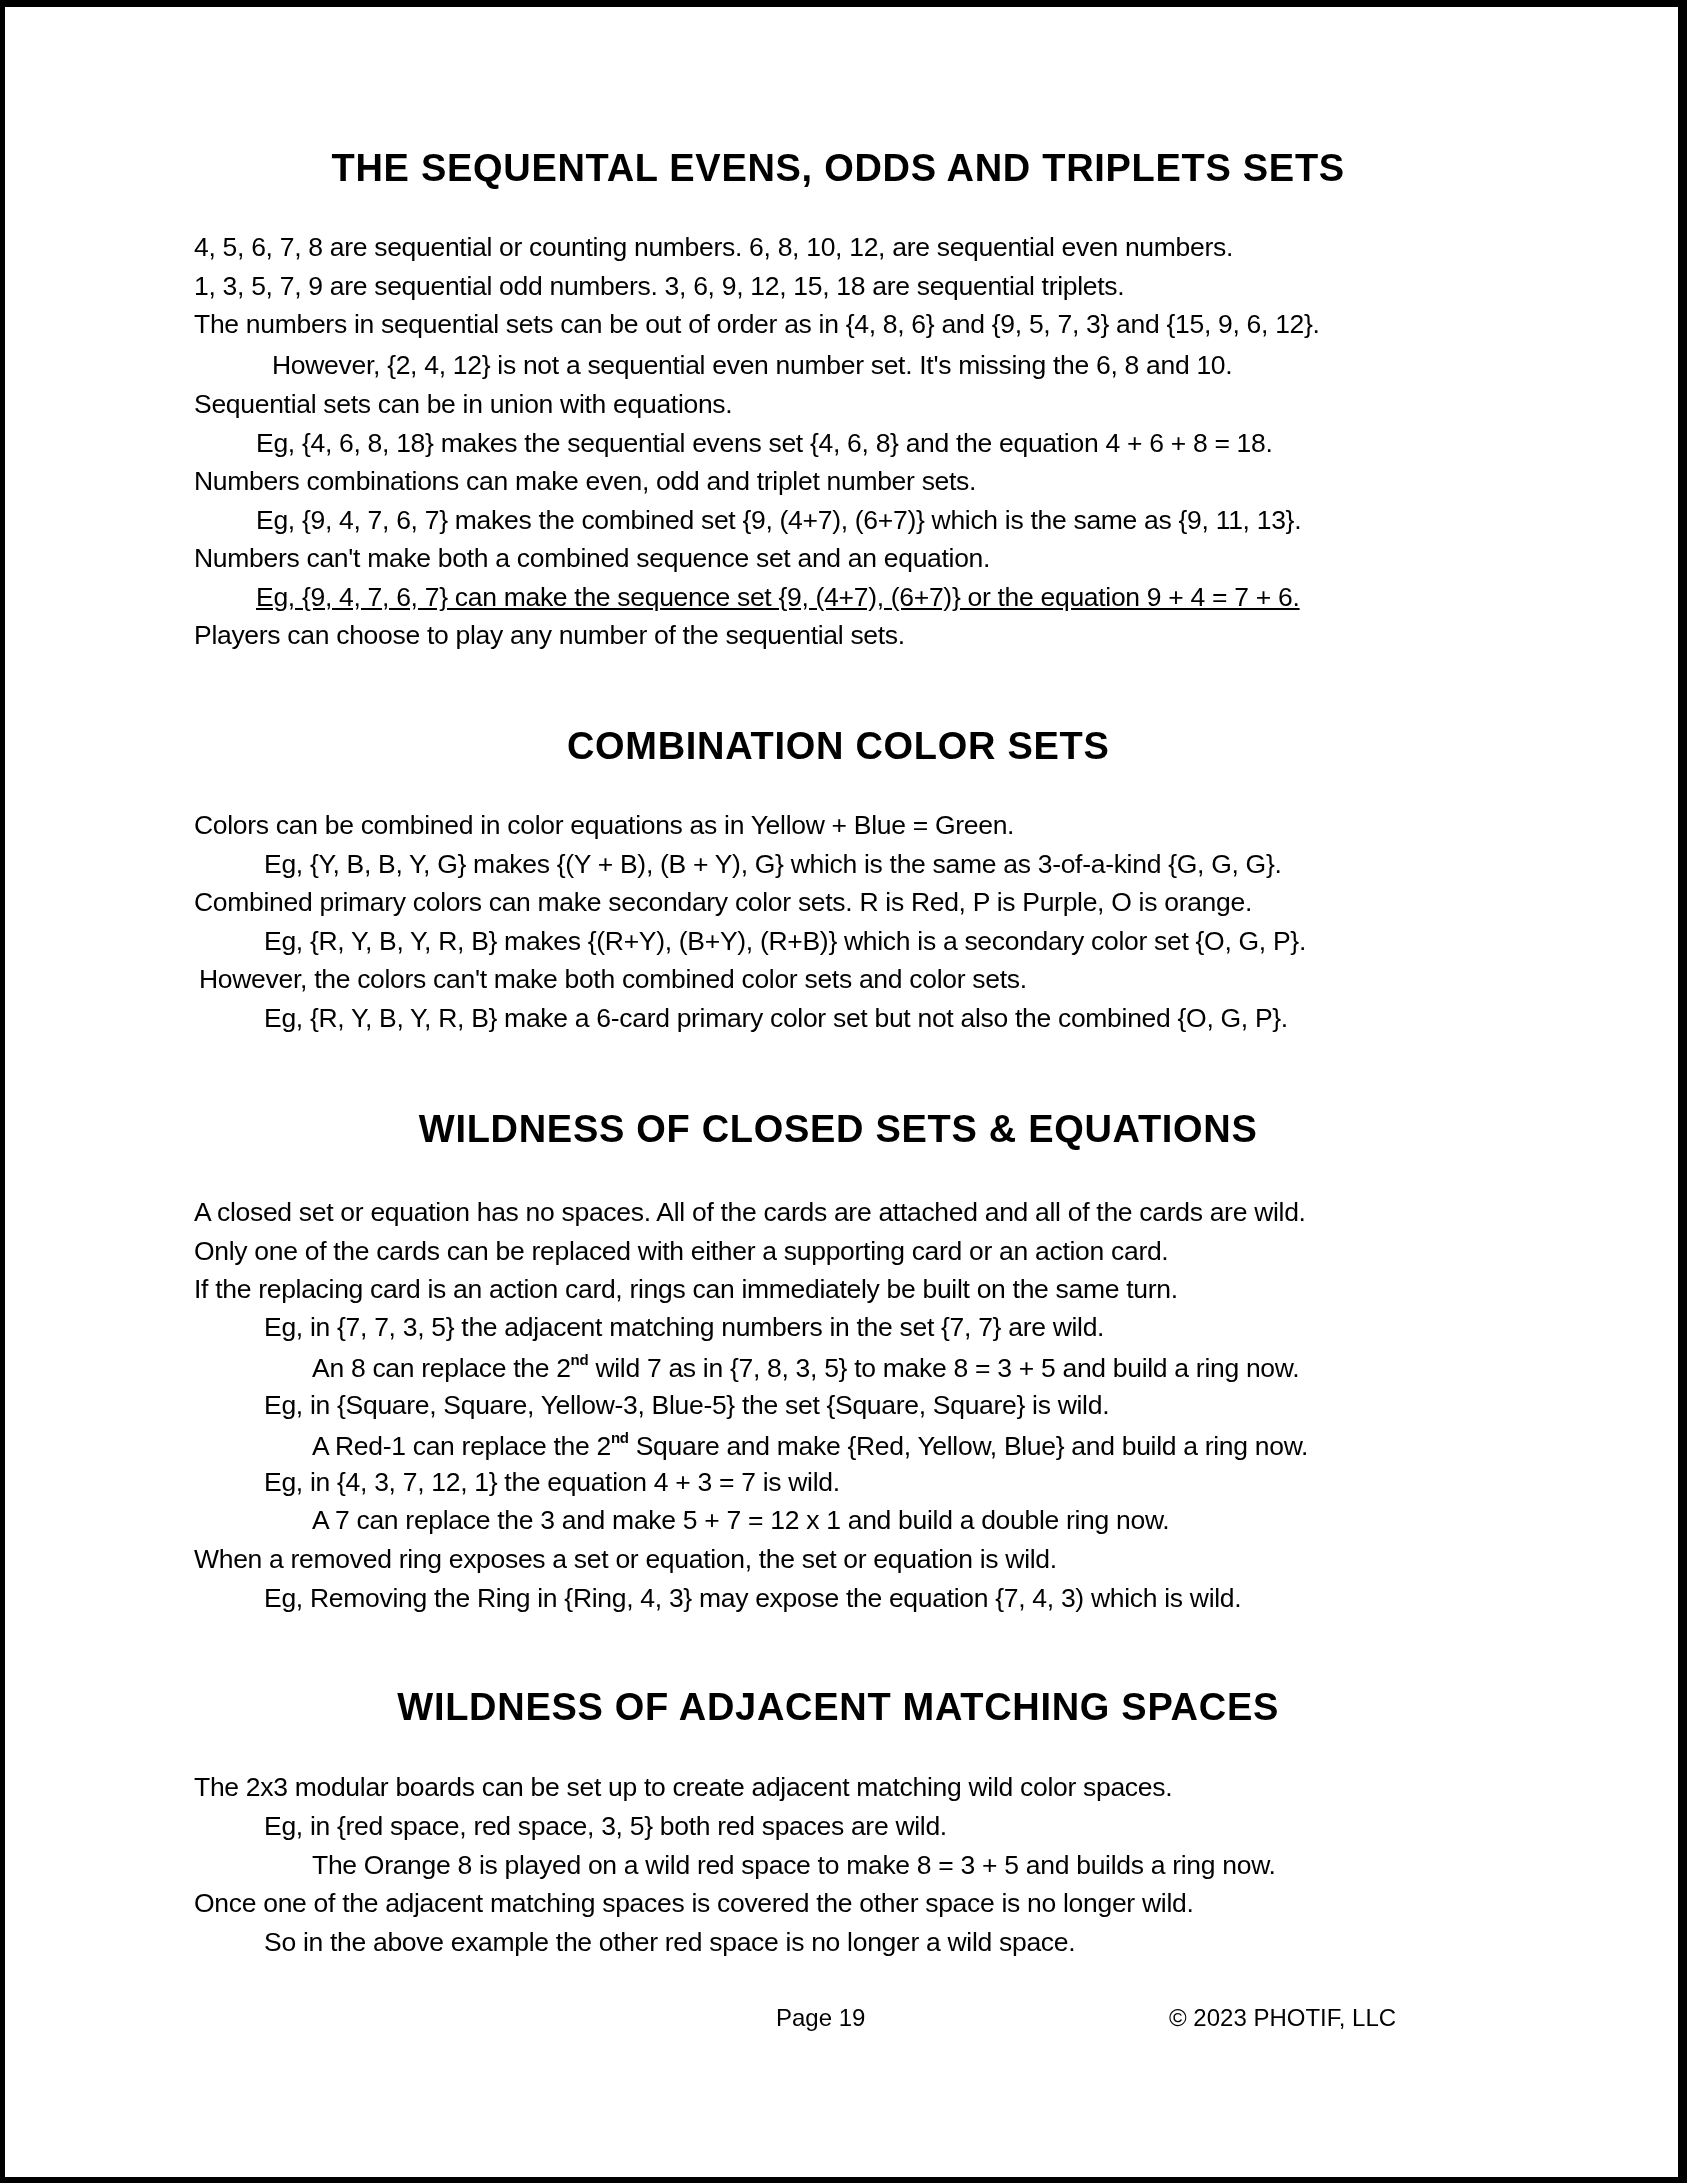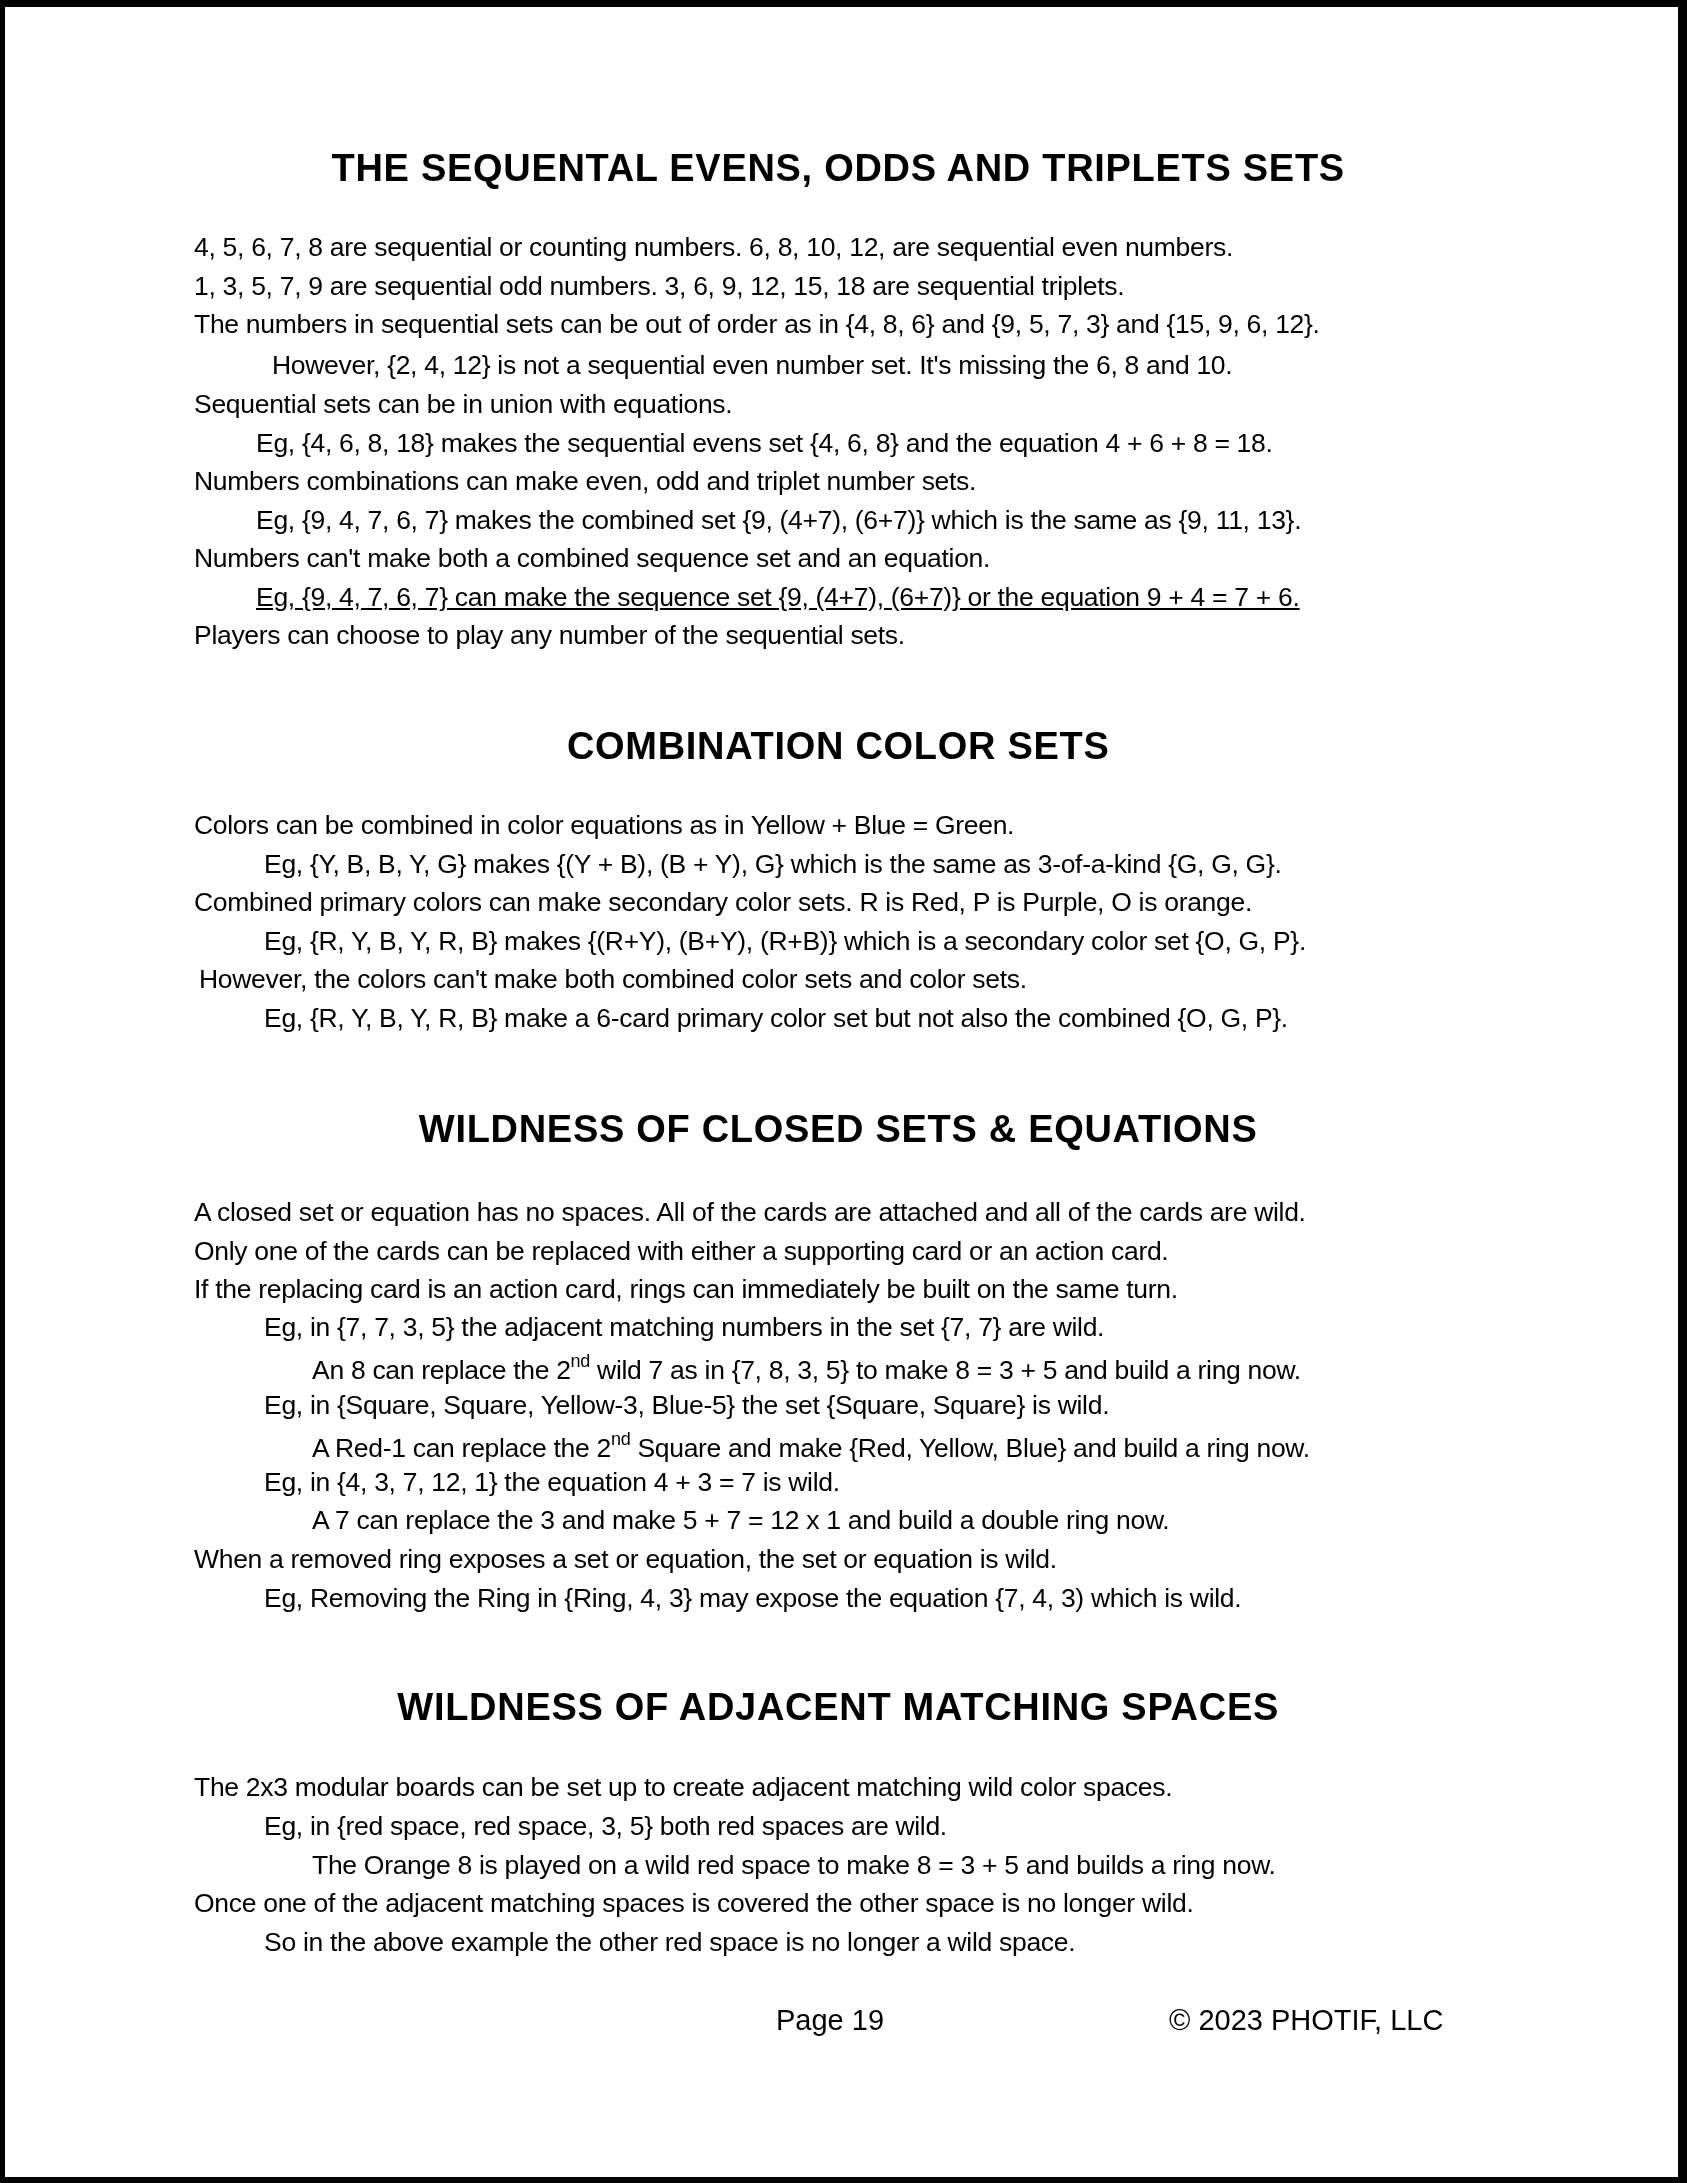--- a/index.html
+++ b/index.html
@@ -1,22 +1,22 @@
 <!DOCTYPE html>
 <html style="font-size:10.6px"><head>
 <meta charset="utf-8">
 <style>
   html,body{margin:0;padding:0;background:#000;}
   body{width:1687px;height:2183px;position:relative;overflow:hidden;font-family:"Liberation Sans",sans-serif;}
   .page{position:absolute;left:5.3px;top:6.6px;width:1673px;height:2170px;background:#fff;}
   .h{position:absolute;left:0;width:1687px;text-align:center;font-weight:bold;font-size:38px;color:#000;letter-spacing:0.7px;white-space:nowrap;transform:translateX(-5.3px);}
   .ln{position:absolute;font-size:26.5px;color:#000;white-space:nowrap;letter-spacing:-0.3px;}
   .l0{left:194px;} .l1{left:256px;} .l1b{left:264px;} .l2{left:312px;} .l0b{left:199px;}
-  sup{font-size:18px;vertical-align:12px;}
-  .foot{position:absolute;font-size:29px;color:#000;white-space:nowrap;}
+  sup{font-size:15px;vertical-align:12px;font-weight:bold;}
+  .foot{position:absolute;font-size:24px;color:#000;white-space:nowrap;}
 </style>
 </head>
 <body>
 
 <div class="page"></div>
 
 <div class="h" style="top:147px;">THE SEQUENTAL  EVENS,  ODDS AND TRIPLETS  SETS</div>
 <div class="ln l0" style="top:232px;">4, 5, 6, 7, 8 are sequential or counting numbers.   6, 8, 10, 12, are sequential even numbers.</div>
 <div class="ln l0" style="top:271px;">1, 3, 5, 7, 9 are sequential odd numbers.   3, 6, 9, 12, 15, 18 are sequential triplets.</div>
 <div class="ln l0" style="top:309px;">The numbers in sequential sets can be out of order as in {4, 8, 6} and {9, 5, 7, 3} and {15, 9, 6, 12}.</div>

